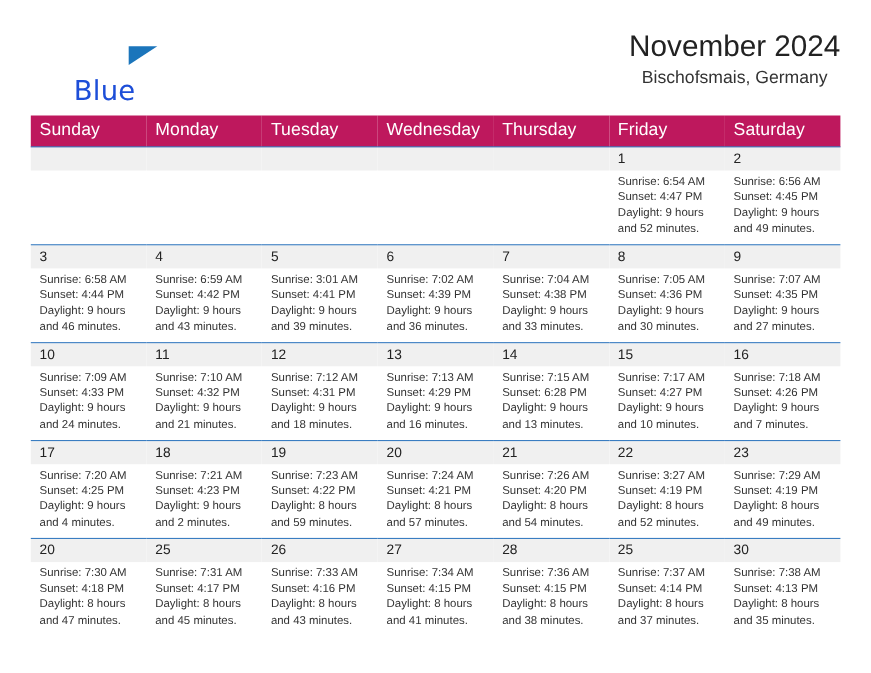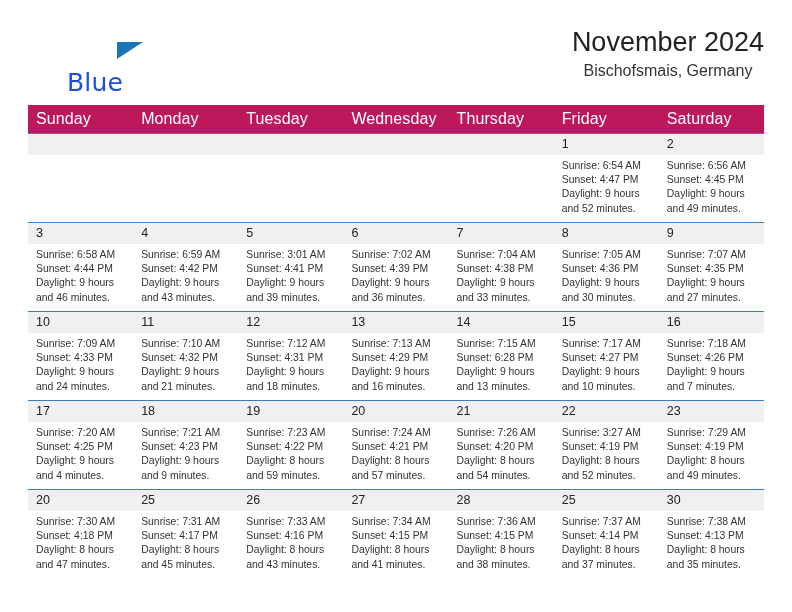--- a/index.html
+++ b/index.html
@@ -340,21 +340,21 @@
               <div>Daylight: 9 hours</div>
               <div>and 4 minutes.</div>
             </div>
           </td>
           <td>
             <span class="daynum">18</span>
             <div class="details">
               <div>Sunrise: 7:21 AM</div>
               <div>Sunset: 4:23 PM</div>
               <div>Daylight: 9 hours</div>
-              <div>and 9 minutes.</div>
+              <div>and 2 minutes.</div>
             </div>
           </td>
           <td>
             <span class="daynum">19</span>
             <div class="details">
               <div>Sunrise: 7:23 AM</div>
               <div>Sunset: 4:22 PM</div>
               <div>Daylight: 8 hours</div>
               <div>and 59 minutes.</div>
             </div>

